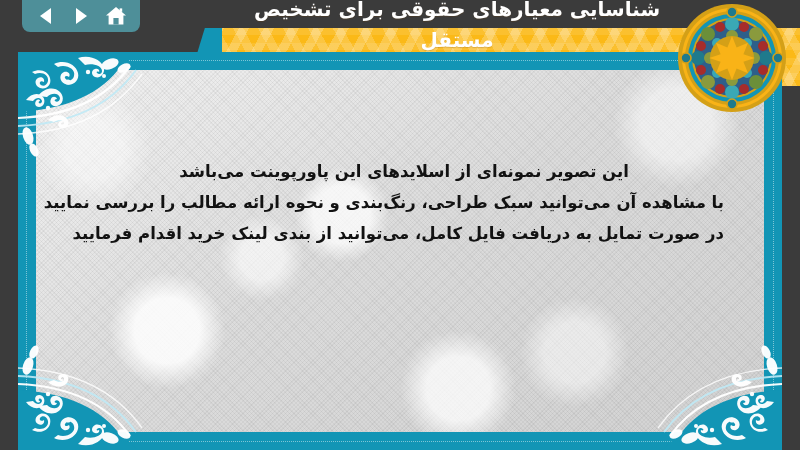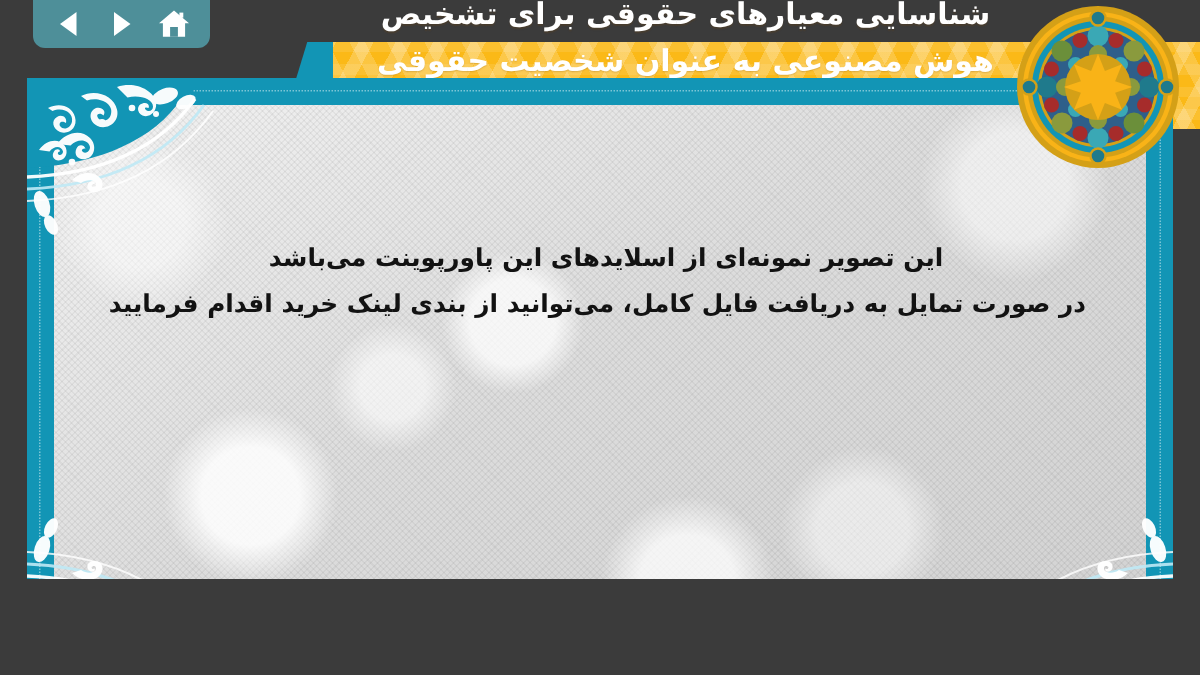--- a/index.html
+++ b/index.html
@@ -1,21 +1,21 @@
 <!DOCTYPE html>
 <html><head>
 <meta charset="utf-8">
 <style>
   * { margin:0; padding:0; box-sizing:border-box; }
   html, body {
     width:800px; height:450px; overflow:hidden;
     background:#3b3b3b;
     font-family:"DejaVu Sans","Liberation Sans",sans-serif;
   }
-  #stage { position:relative; width:800px; height:386px; background:#3b3b3b; overflow:hidden; }
+  #stage { position:relative; width:800px; height:450px; background:#3b3b3b; overflow:hidden; }
 
   
   #navbar {
     position:absolute; left:22px; top:-10px;
     width:118px; height:42px;
     background:#4e8f99;
     border-radius:8px;
     display:flex; align-items:flex-end; justify-content:center;
     gap:13px; padding-bottom:5px;
     z-index:40;
@@ -143,21 +143,20 @@
     </span>
   </div>
 
   <div id="title-band">
     <div class="chevrons"></div>
   </div>
   <div id="ribbon-tail"></div>
 
   <div id="title-text">
     <div>شناسایی معیارهای حقوقی برای تشخیص</div>
-    <div>هوش مصنوعی به عنوان شخصیت حقوقی</div>
     <div>مستقل</div>
   </div>
 
   <div id="medallion">
     <svg viewBox="0 0 112 112" width="112" height="112">
       <circle cx="56" cy="56" r="54" fill="#d4a017"></circle>
       <circle cx="56" cy="56" r="50" fill="#f9b317"></circle>
       <circle cx="56" cy="56" r="47" fill="#d4a017"></circle>
       <circle cx="56" cy="56" r="44" fill="#1295b5"></circle>
       <circle cx="56" cy="56" r="40" fill="#d4a017"></circle>
@@ -271,18 +270,19 @@
           <circle cx="70" cy="20" r="2.2"></circle>
           <circle cx="30" cy="56" r="2.2"></circle>
           <circle cx="86" cy="24" r="2"></circle>
         </g>
       </svg>
     </div>
 
     <div id="slide-inner">
       <div id="body-text">
         <p>این تصویر نمونه‌ای از اسلایدهای این پاورپوینت می‌باشد</p>
+        <p>با مشاهده آن می‌توانید سبک طراحی، رنگ‌بندی و نحوه ارائه مطالب را بررسی نمایید</p>
         <p>در صورت تمایل به دریافت فایل کامل، می‌توانید از بندی لینک خرید اقدام فرمایید</p>
       </div>
     </div>
   </div>
 
 </div>
 
 </body></html>

